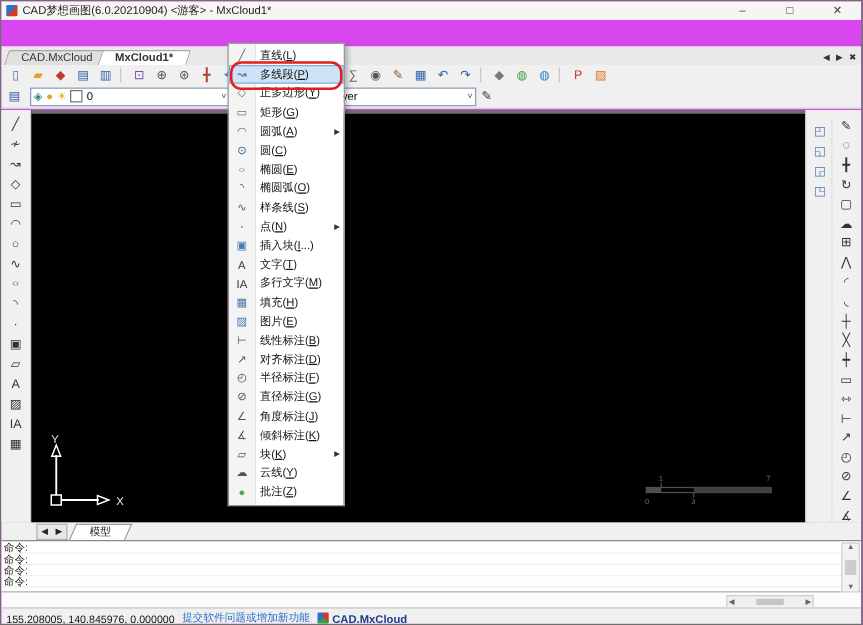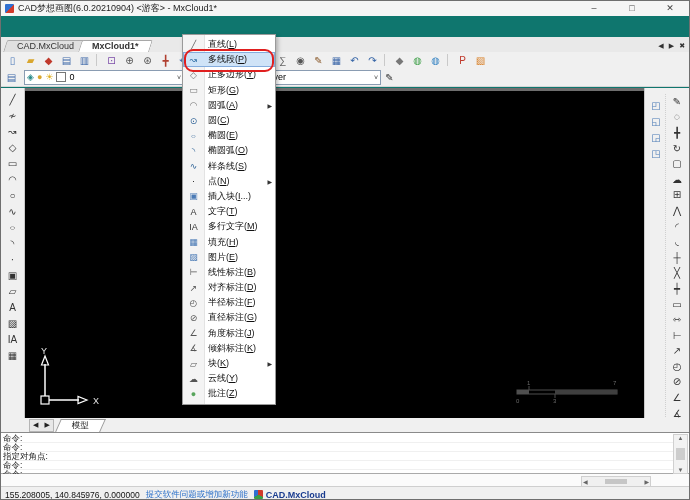--- a/index.html
+++ b/index.html
@@ -1,16 +1,16 @@
 <!DOCTYPE html>
 <html><head>
 <meta charset="utf-8">
 <style>
   html,body{margin:0;padding:0;background:#9a9a9a;font-family:"Liberation Sans","DejaVu Sans",sans-serif;}
-  #win{position:relative;width:690px;height:500px;background:#0f766e;border:1px solid #6f6f6f;box-sizing:border-box;overflow:hidden;}
+  #win{position:relative;width:690px;height:500px;background:#d946ef;border:1px solid #6f6f6f;box-sizing:border-box;overflow:hidden;}
   
   #titlebar{position:absolute;left:0;top:0;width:100%;height:15px;background:#f5f5f5;display:flex;align-items:center;font-size:9px;color:#222;}
   #app-icon{width:9px;height:9px;margin:0 4px 0 4px;background:linear-gradient(135deg,#2f6fd0 50%,#d03a2a 50%);border-radius:1px;}
   #title-text{flex:0 1 auto;white-space:nowrap;}
   #win-controls{margin-left:auto;display:flex;}
   .wc{width:38px;height:15px;text-align:center;line-height:14px;font-size:9px;color:#444;}
   
   #menubar{position:absolute;left:0;top:15px;width:100%;height:19px;background:#f6f6f6;border-bottom:1px solid #ddd;display:flex;align-items:center;font-size:9.5px;color:#111;}
   .mb-item{padding:2px 7px;position:relative;white-space:nowrap;}
   .mb-item.annotated{margin-left:8px;margin-right:4px;}
@@ -487,21 +487,20 @@
     <div class="slant-tab">
       <div class="tab-bg"></div>
       <span class="tab-label">模型</span>
     </div>
   </div>
 
   <div id="cmd">
     <div id="cmd-lines">
         <div class="cmd-line">命令:</div>
         <div class="cmd-line">命令:</div>
-        <div class="cmd-line">指定对角点:</div>
         <div class="cmd-line">命令:</div>
         <div class="cmd-line">命令:</div>
       </div>
     <div id="cmd-vscroll">
       <span>▲</span>
       <div id="cmd-vthumb"></div>
       <span>▼</span>
     </div>
   </div>
 

